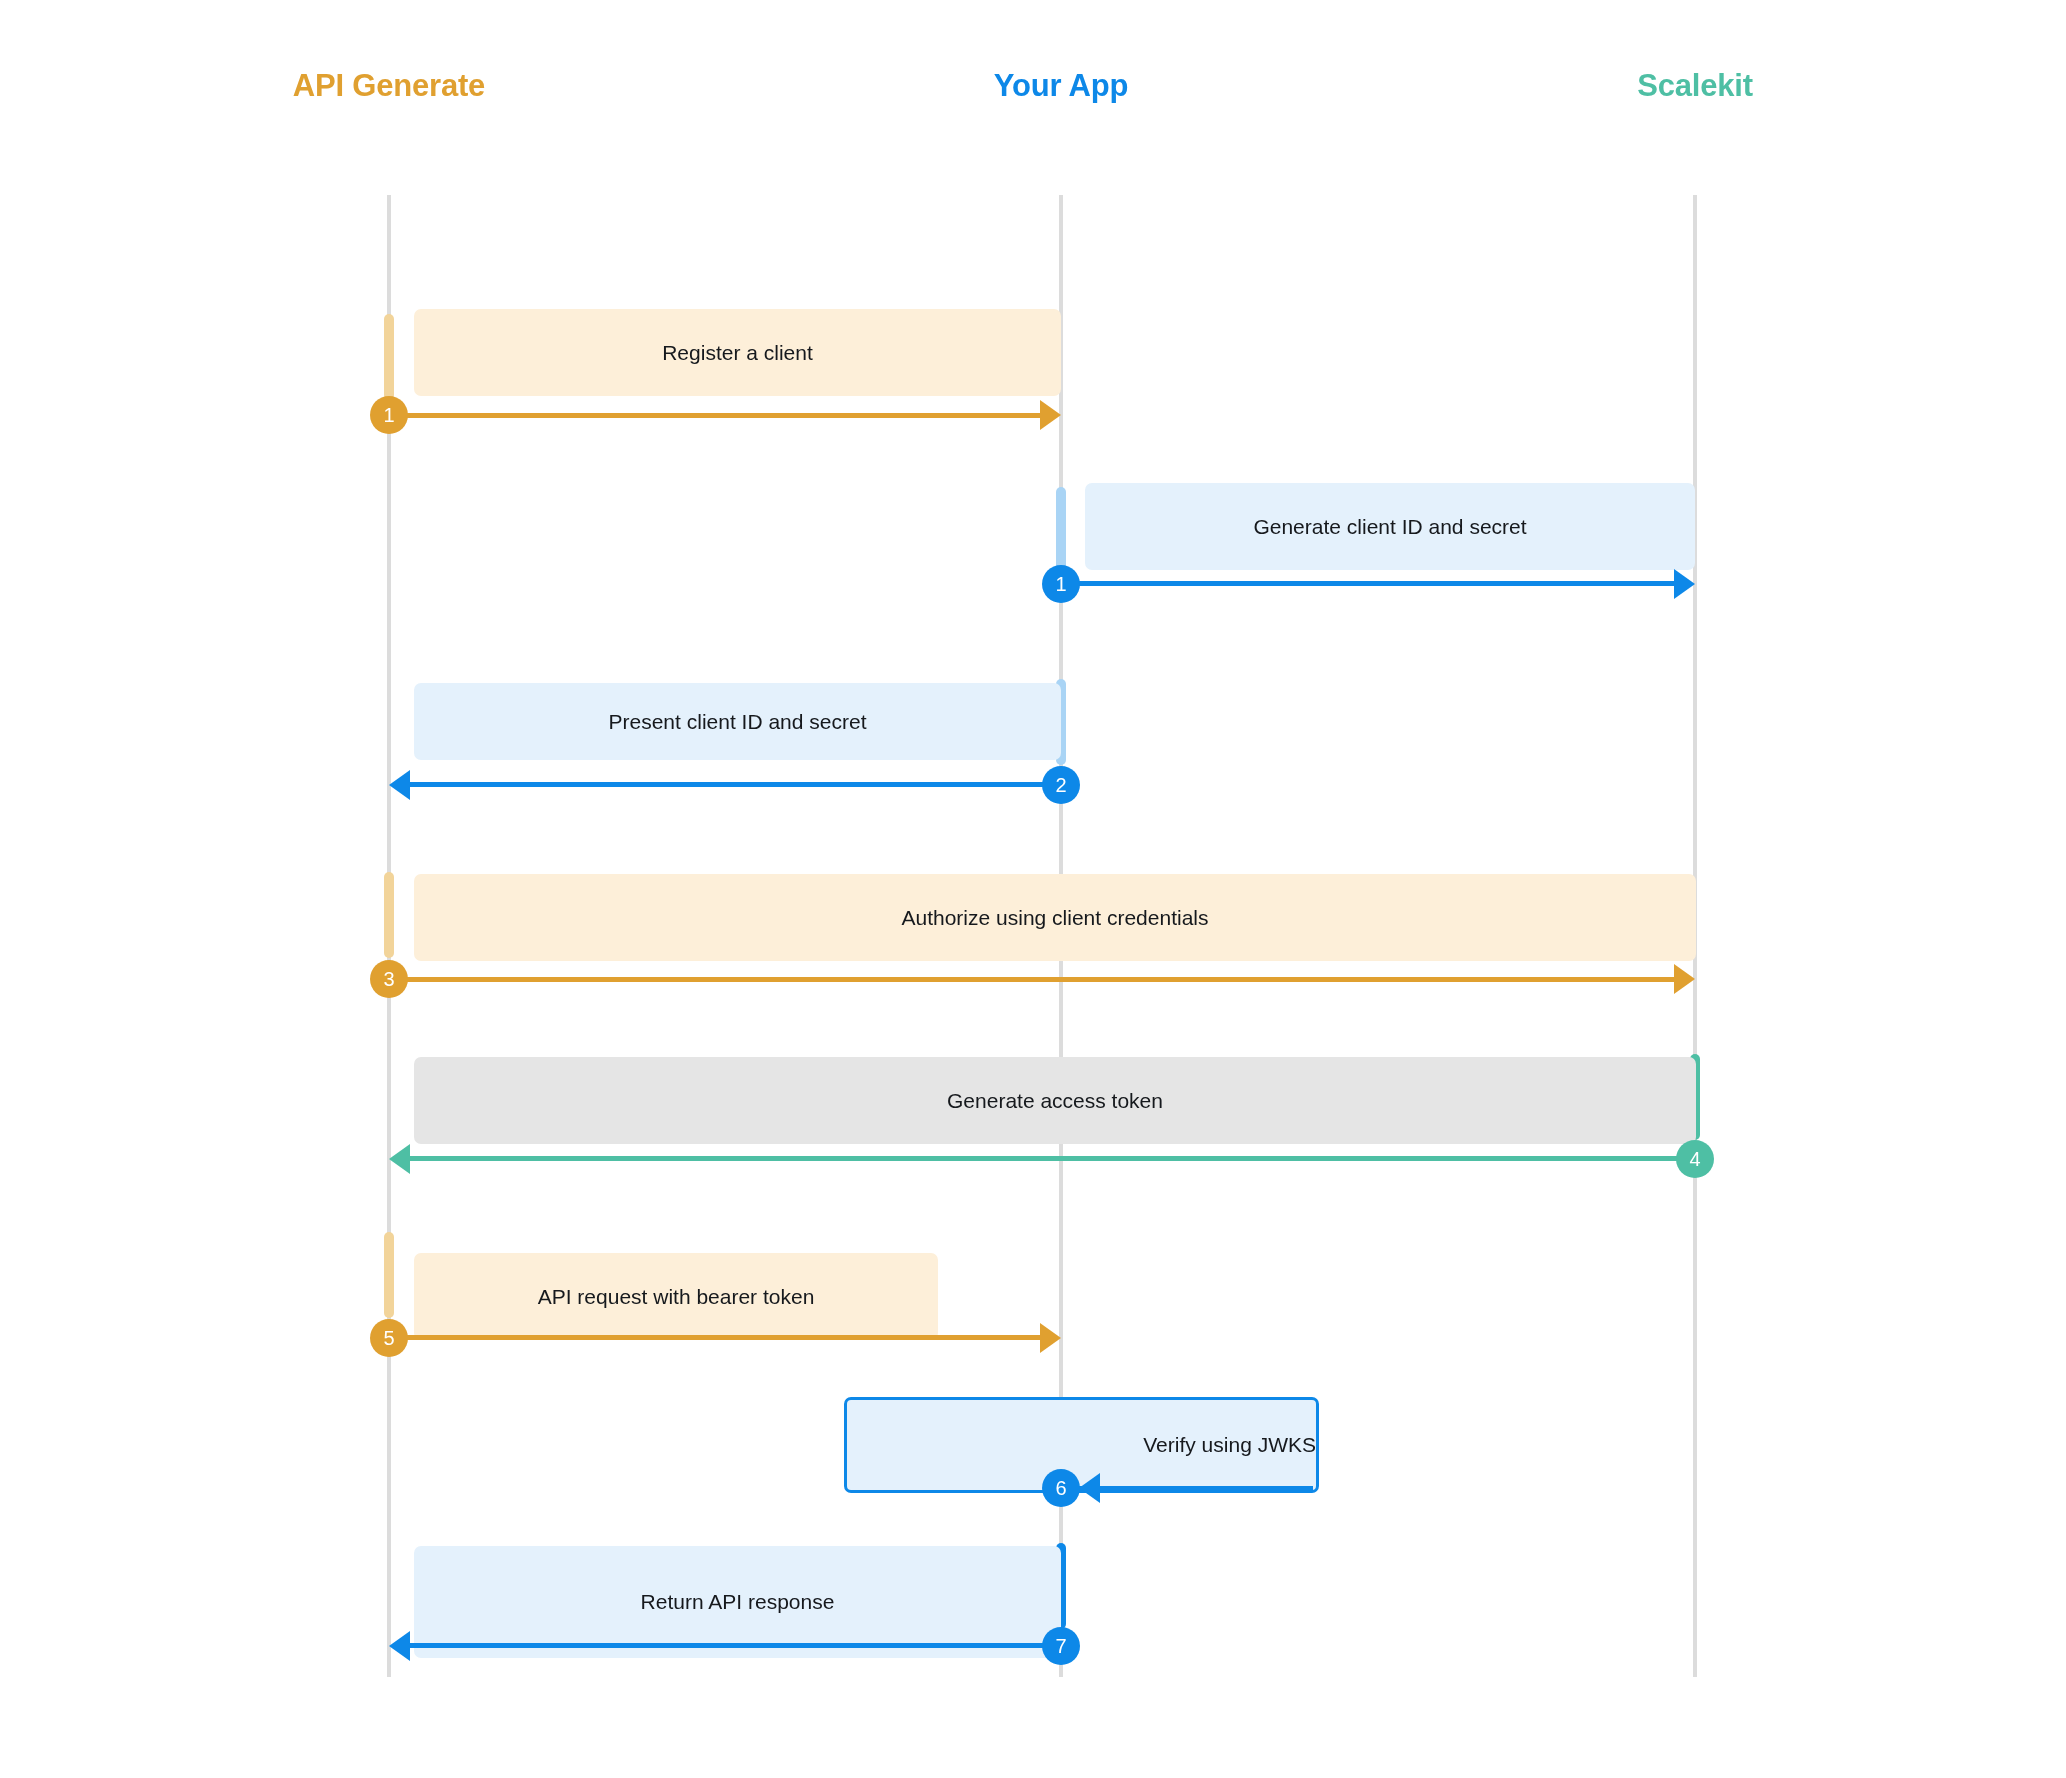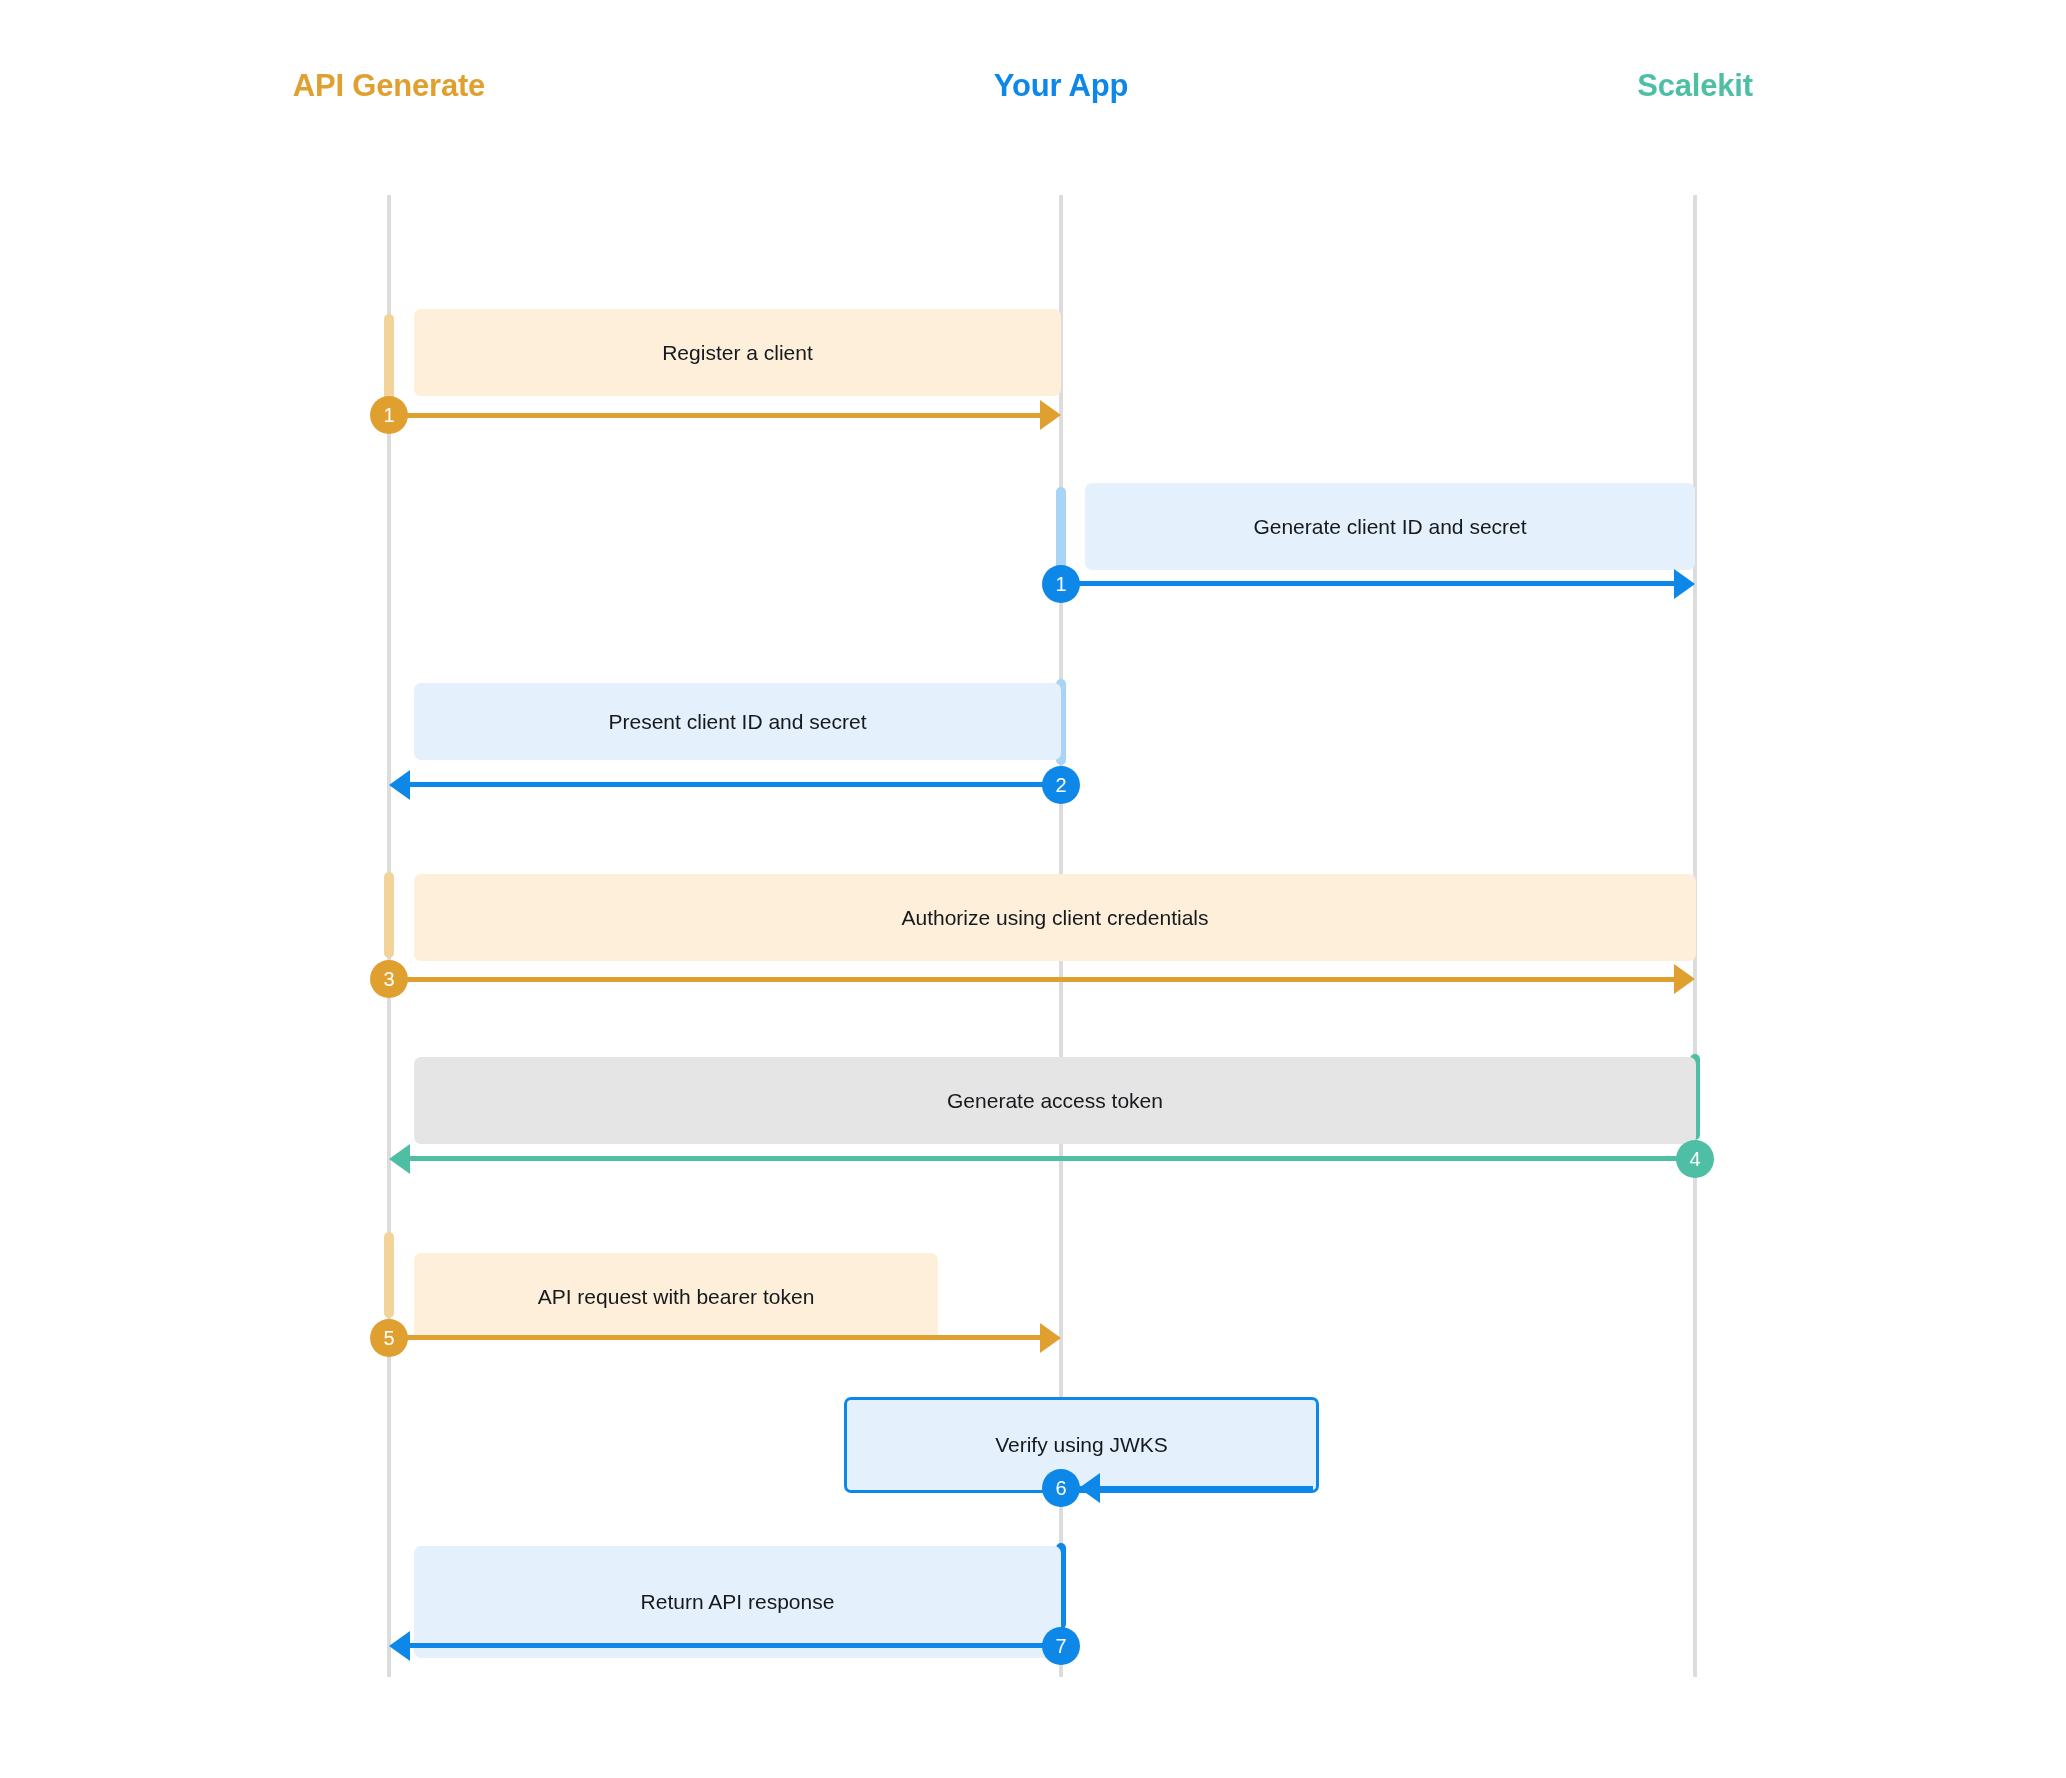--- a/index.html
+++ b/index.html
@@ -63,21 +63,21 @@
   }
 
   
   .selfbox {
     position: absolute;
     border-radius: 7px;
     border-style: solid;
     border-width: 3.5px;
     display: flex;
     align-items: center;
-    justify-content: center;
+    justify-content: flex-end;
   }
 
   
   .arrow-line {
     position: absolute;
     height: 5px;
   }
   .arrow-head {
     position: absolute;
     width: 0;

